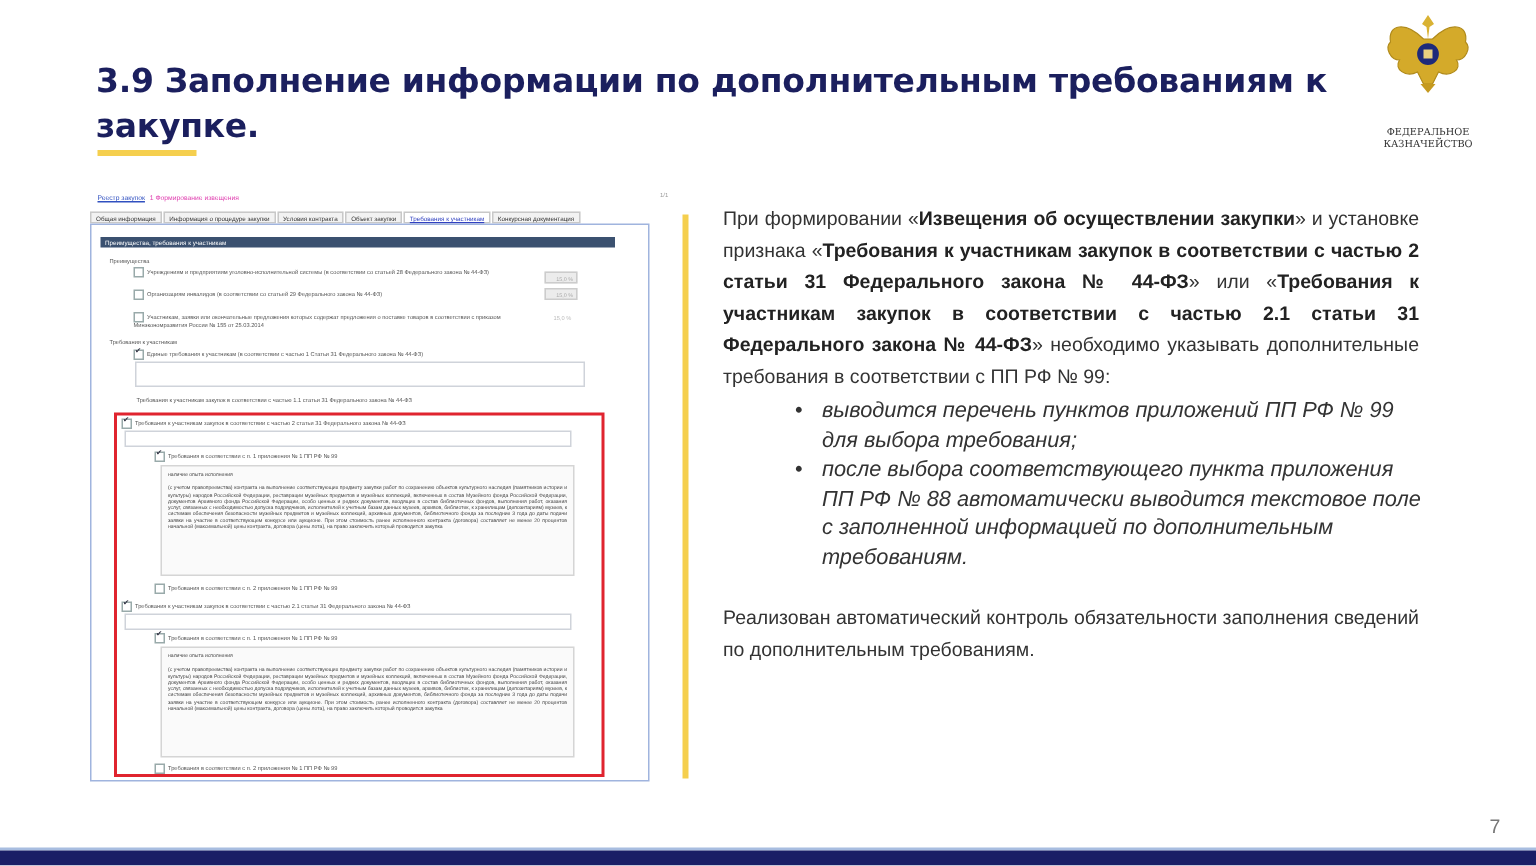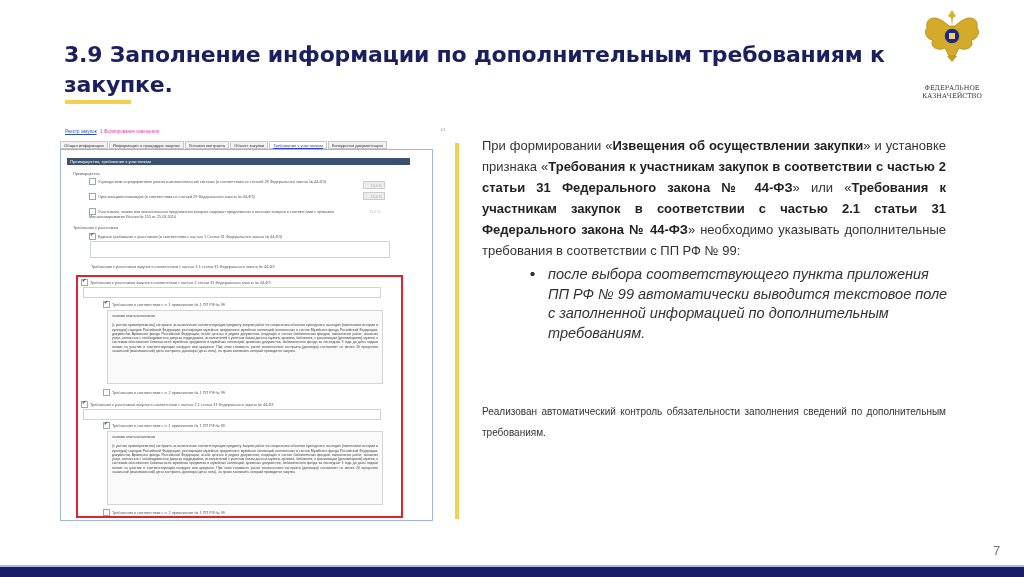--- a/index.html
+++ b/index.html
@@ -32,21 +32,21 @@
   .textarea { position:absolute; border:1px solid #d5d5d5; background:#fafafa; font-size:3.4px; line-height:4.3px; color:#444; padding:3px 4px; box-sizing:border-box; text-align:justify; }
   .textarea .ta-title { margin-bottom:5px; }
   .redbox { position:absolute; left:76px; top:275px; width:327px; height:243px; border:2px solid #e0242f; box-sizing:border-box; }
 
   
   .rtext { position:absolute; left:482px; top:135px; width:464px; font-family:"Liberation Sans", sans-serif; font-size:13px; line-height:21px; color:#333; text-align:justify; }
   .rtext b { color:#222; }
   .bullets { position:absolute; left:530px; top:265px; width:420px; font-family:"Liberation Sans", sans-serif; font-style:italic; font-size:14.5px; line-height:19.5px; color:#333; }
   .bullet { position:relative; padding-left:18px; margin-bottom:0; }
   .bullet .dot { position:absolute; left:0; top:0; font-style:normal; }
-  .rtext2 { position:absolute; left:482px; top:401px; width:464px; font-family:"Liberation Sans", sans-serif; font-size:10px; line-height:21px; color:#333; text-align:justify; }
+  .rtext2 { position:absolute; left:482px; top:401px; width:464px; font-family:"Liberation Sans", sans-serif; font-size:13px; line-height:21px; color:#333; text-align:justify; }
 </style>
 </head>
 <body>
 
 <div class="title">3.9 Заполнение информации по дополнительным требованиям к закупке.</div>
 <div class="title-underline"></div>
 
 <div class="logo">
   <svg width="78" height="58" viewBox="0 0 78 58">
     <path d="M39 4 L43 10 L40 12 L39 20 L38 12 L35 10 Z" fill="#d9b233"></path>
@@ -136,24 +136,25 @@
 
 <div class="vbar"></div>
 
 <div class="rtext">
   <span>При формировании «</span><b>Извещения об осуществлении закупки</b><span>» и установке признака «</span><b>Требования к участникам закупок в соответствии с частью 2 статьи 31 Федерального закона № 44-ФЗ</b><span>» или «</span><b>Требования к участникам закупок в соответствии с частью 2.1 статьи 31 Федерального закона № 44-ФЗ</b><span>» необходимо указывать дополнительные требования в соответствии с ПП РФ № 99:</span>
 </div>
 
 <div class="bullets">
   <div class="bullet">
     <span class="dot">•</span>
+    <span>выводится перечень пунктов приложений ПП РФ № 99 для выбора требования;</span>
   </div>
   <div class="bullet">
     <span class="dot">•</span>
-    <span>после выбора соответствующего пункта приложения ПП РФ № 99 автоматически выводится текстовое поле с заполненной информацией по дополнительным требованиям.</span>
+    <span>после выбора соответствующего пункта приложения ПП РФ № 88 автоматически выводится текстовое поле с заполненной информацией по дополнительным требованиям.</span>
   </div>
 </div>
 
 <div class="rtext2">Реализован автоматический контроль обязательности заполнения сведений по дополнительным требованиям.</div>
 
 <div class="page-num">7</div>
 <div class="bottom-line"></div>
 <div class="bottom-bar"></div>
 
 </body></html>

